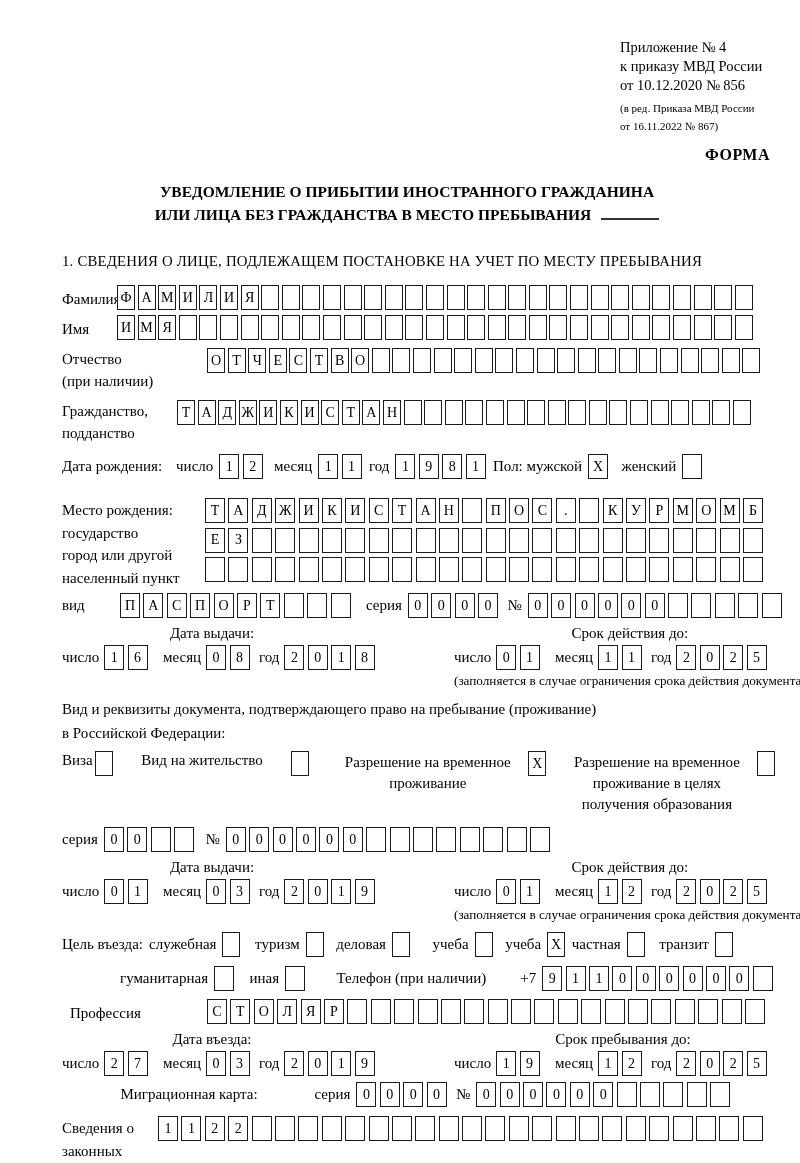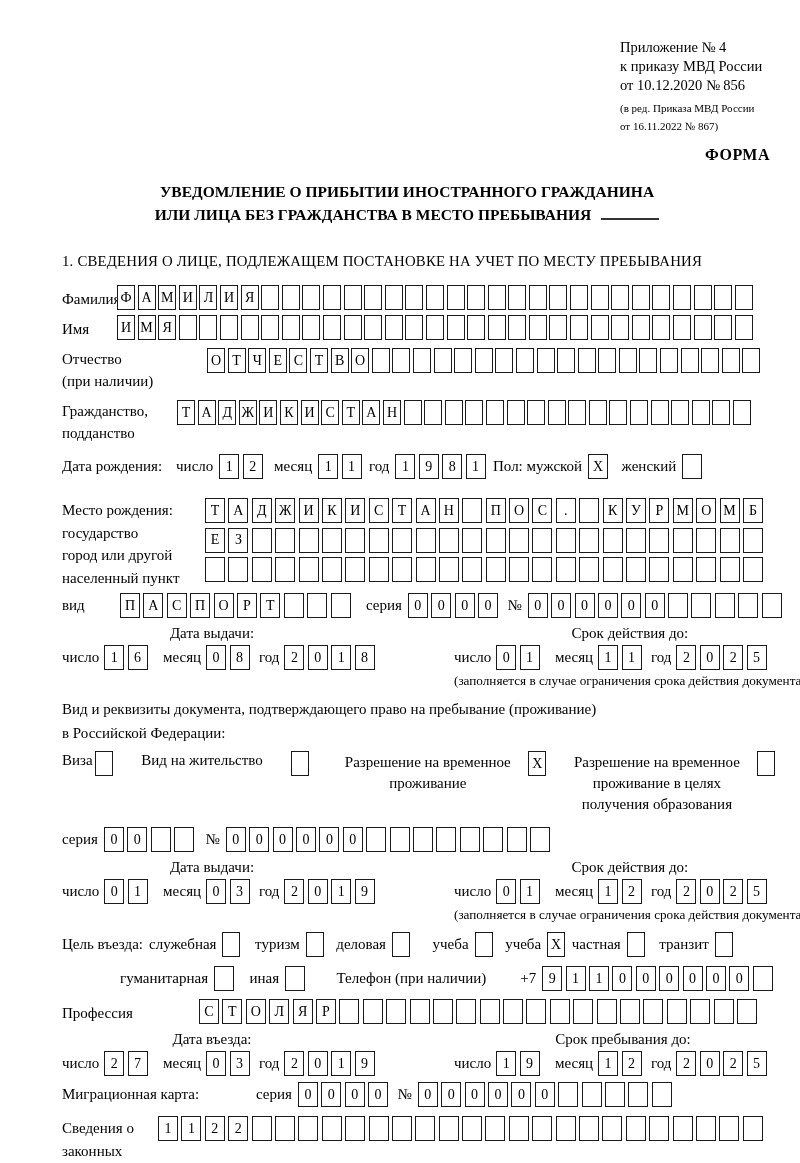--- a/index.html
+++ b/index.html
@@ -584,21 +584,21 @@
         <span class="cell">0</span>
         <span class="cell">0</span>
         <span class="cell">0</span>
         <span class="cell">0</span>
         <span class="cell">0</span>
         <span class="cell"></span>
       </span>
   </div>
 
   <div class="frow wide" style="margin-top:8px;">
-    <span class="flabel" style="width:137px;">Профессия</span>
+    <span class="flabel" style="width:137px;margin-left:8px;">Профессия</span>
     <span class="cells">
         <span class="cell">С</span>
         <span class="cell">Т</span>
         <span class="cell">О</span>
         <span class="cell">Л</span>
         <span class="cell">Я</span>
         <span class="cell">Р</span>
         <span class="cell"></span>
         <span class="cell"></span>
         <span class="cell"></span>
@@ -660,21 +660,21 @@
         <span class="cells">
             <span class="cell">2</span>
             <span class="cell">0</span>
             <span class="cell">2</span>
             <span class="cell">5</span>
           </span>
       </div>
     </div>
   </div>
 
-  <div class="inline wide" style="margin-top:6px;">
+  <div class="inline wide" style="margin-top:6px;justify-content:center;">
     <span class="t" style="width:188px;">Миграционная карта:</span>
     <span class="t">серия</span>
     <span class="cells">
         <span class="cell">0</span>
         <span class="cell">0</span>
         <span class="cell">0</span>
         <span class="cell">0</span>
       </span>
     <span class="t" style="margin-left:6px;">№</span>
     <span class="cells">

